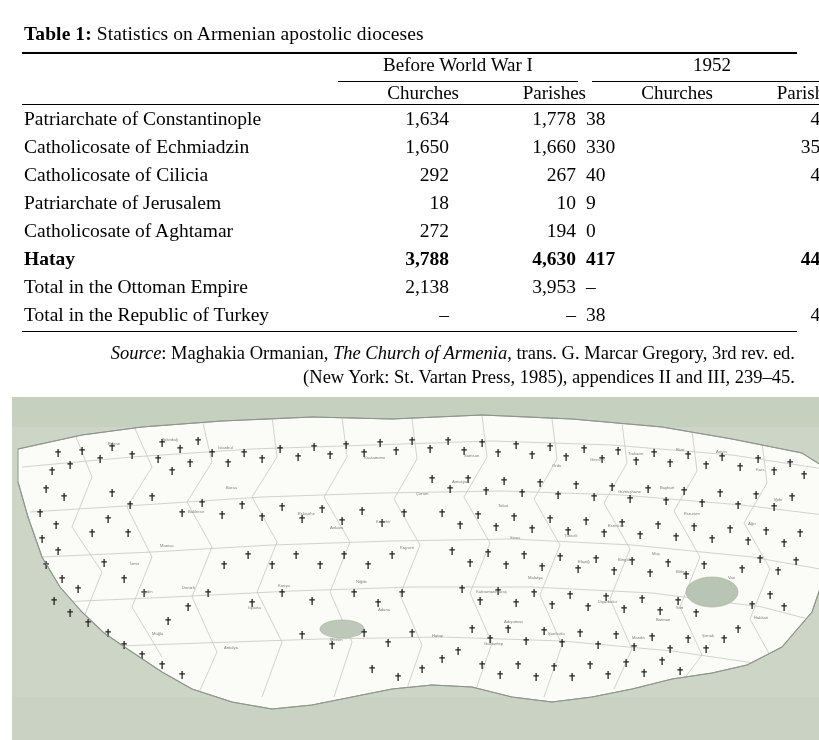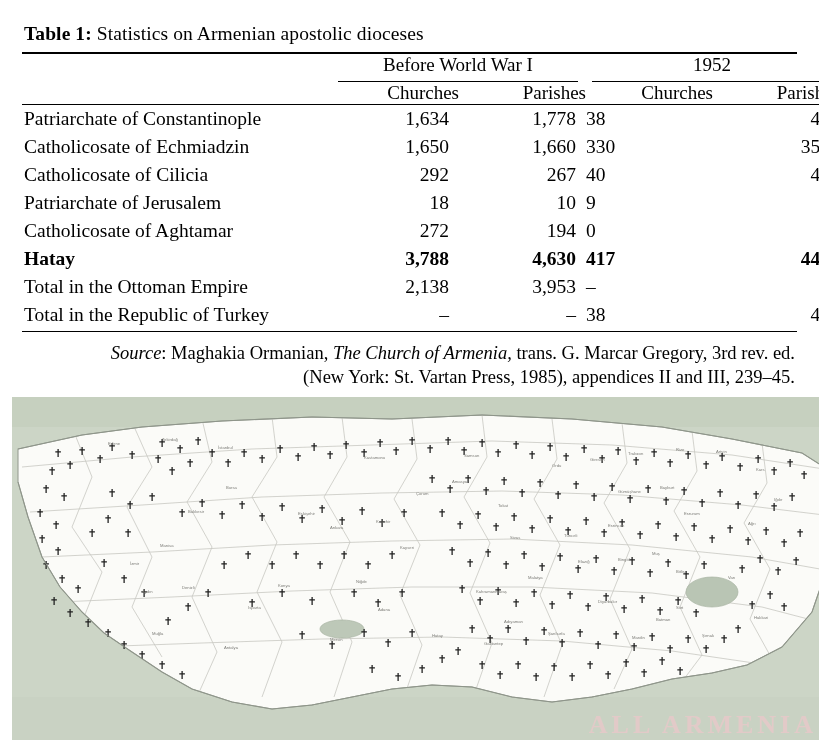--- a/index.html
+++ b/index.html
@@ -586,16 +586,15 @@
         <text x="664" y="212">Siirt</text>
         <text x="690" y="240">Şırnak</text>
         <text x="742" y="222">Hakkari</text>
         <text x="644" y="224">Batman</text>
       </g>
 
       <path d="M6,52 L70,38 L130,30 L210,24 L300,20 L380,22 L470,18 L560,22 L650,30 L720,42 L790,56 L812,70" fill="none" stroke="#8e958a" stroke-width="1"></path>
       <path d="M812,180 L800,215 L770,250 L735,268 L700,276 L660,282 L620,292 L580,300 L540,305 L500,300 L460,290 L420,288 L380,292 L340,300 L300,308 L260,312 L220,305 L180,292 L150,275 L120,255 L92,236 L70,215 L48,190 L30,160 L16,120 L6,85" fill="none" stroke="#8e958a" stroke-width="1"></path>
     </svg>
 
-    <div class="watermark">ALL ARMENIA</div>
   </div>
 
 </div>
 
 </body></html>

